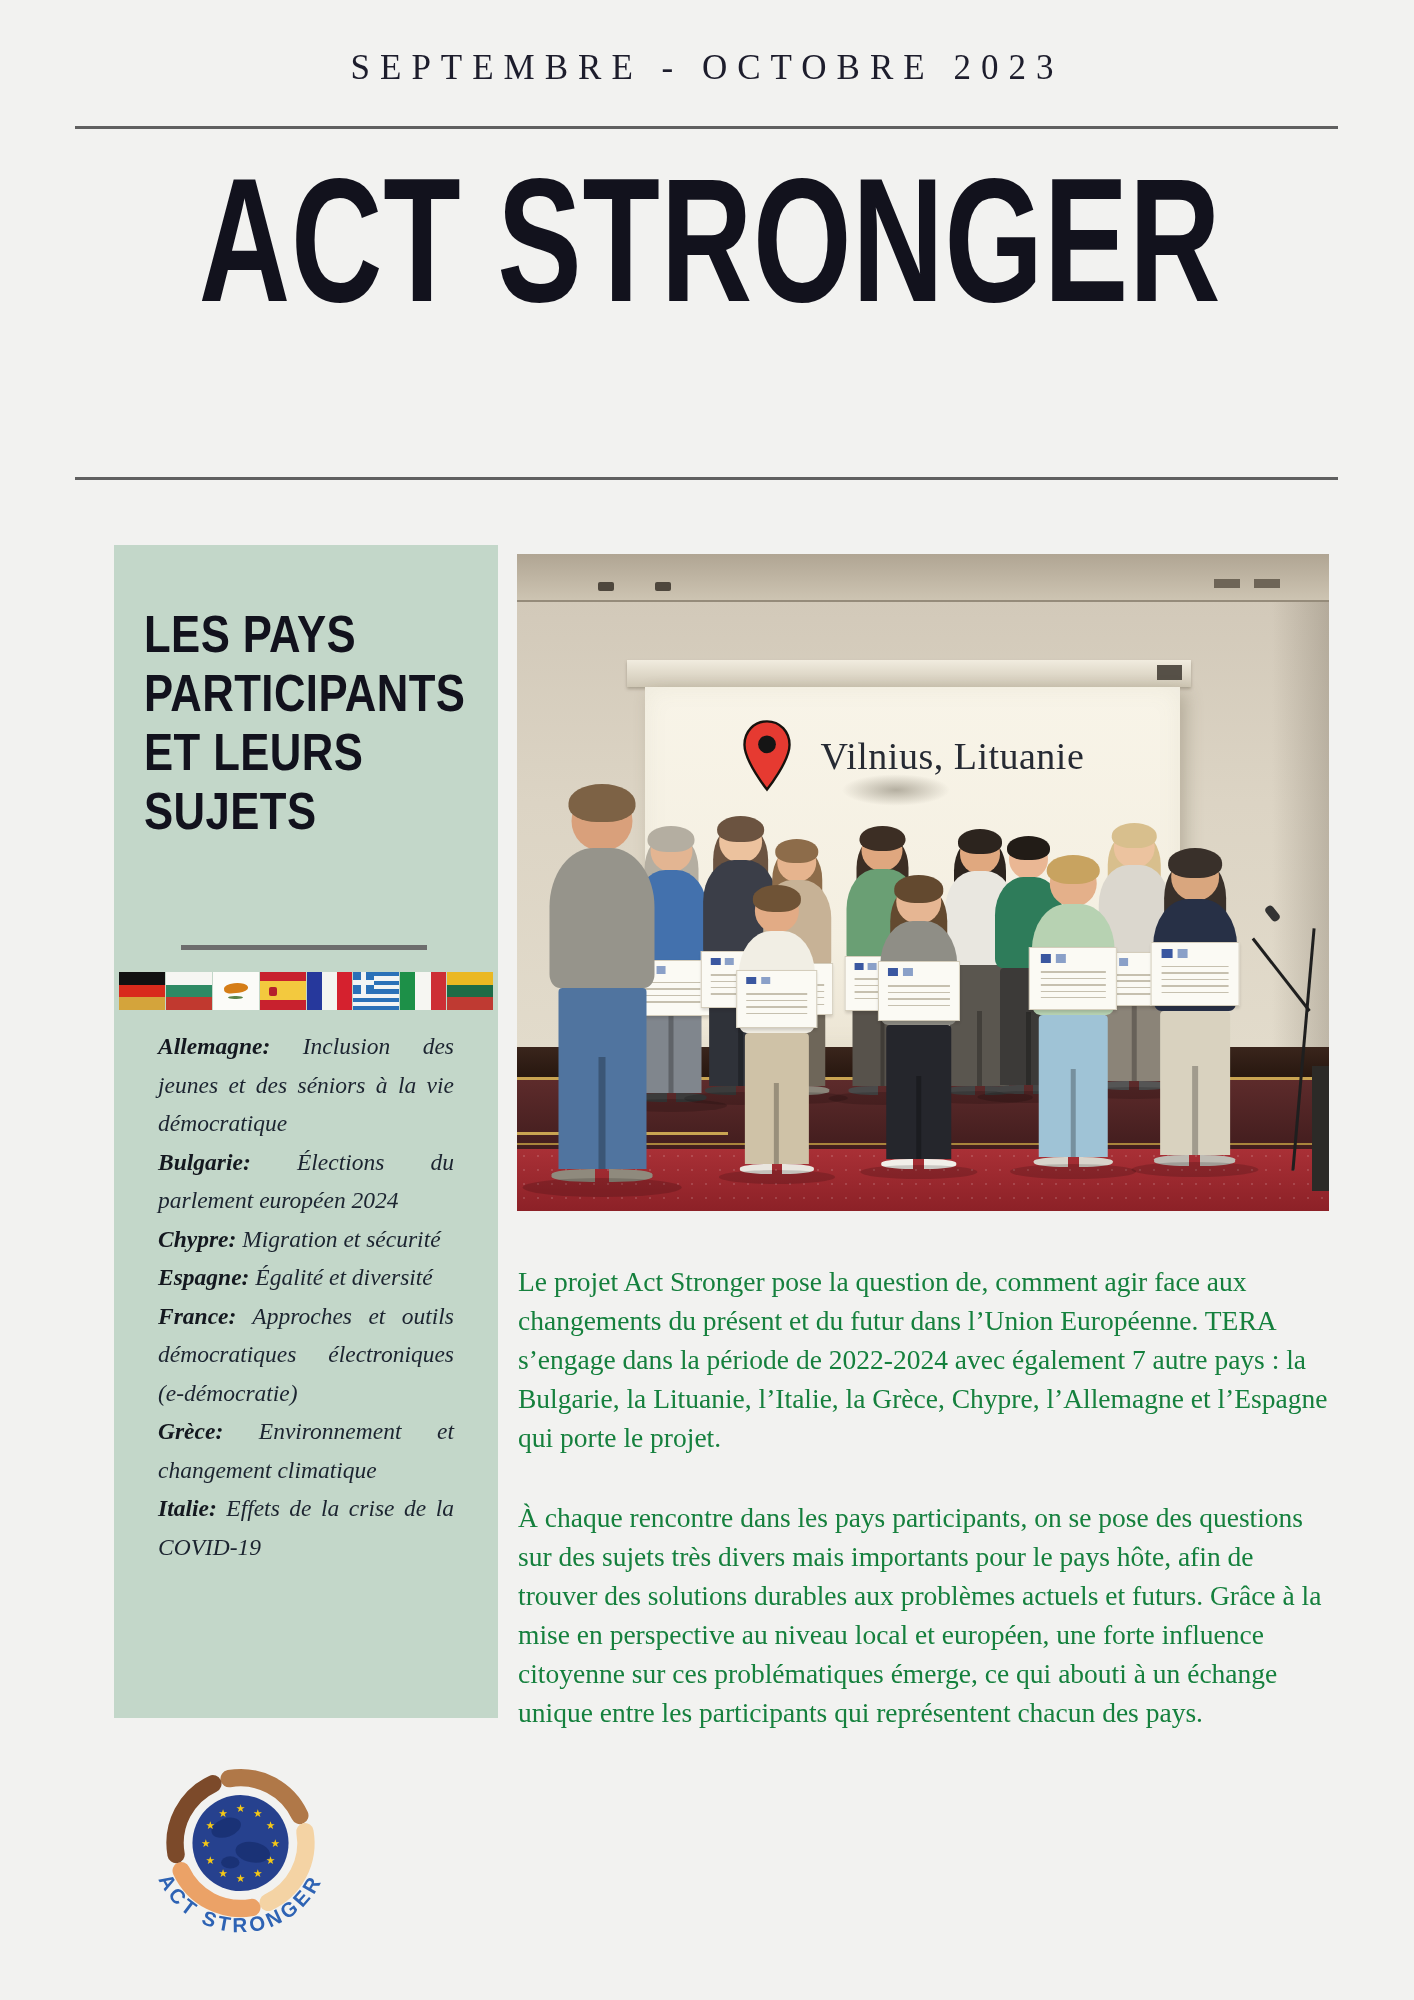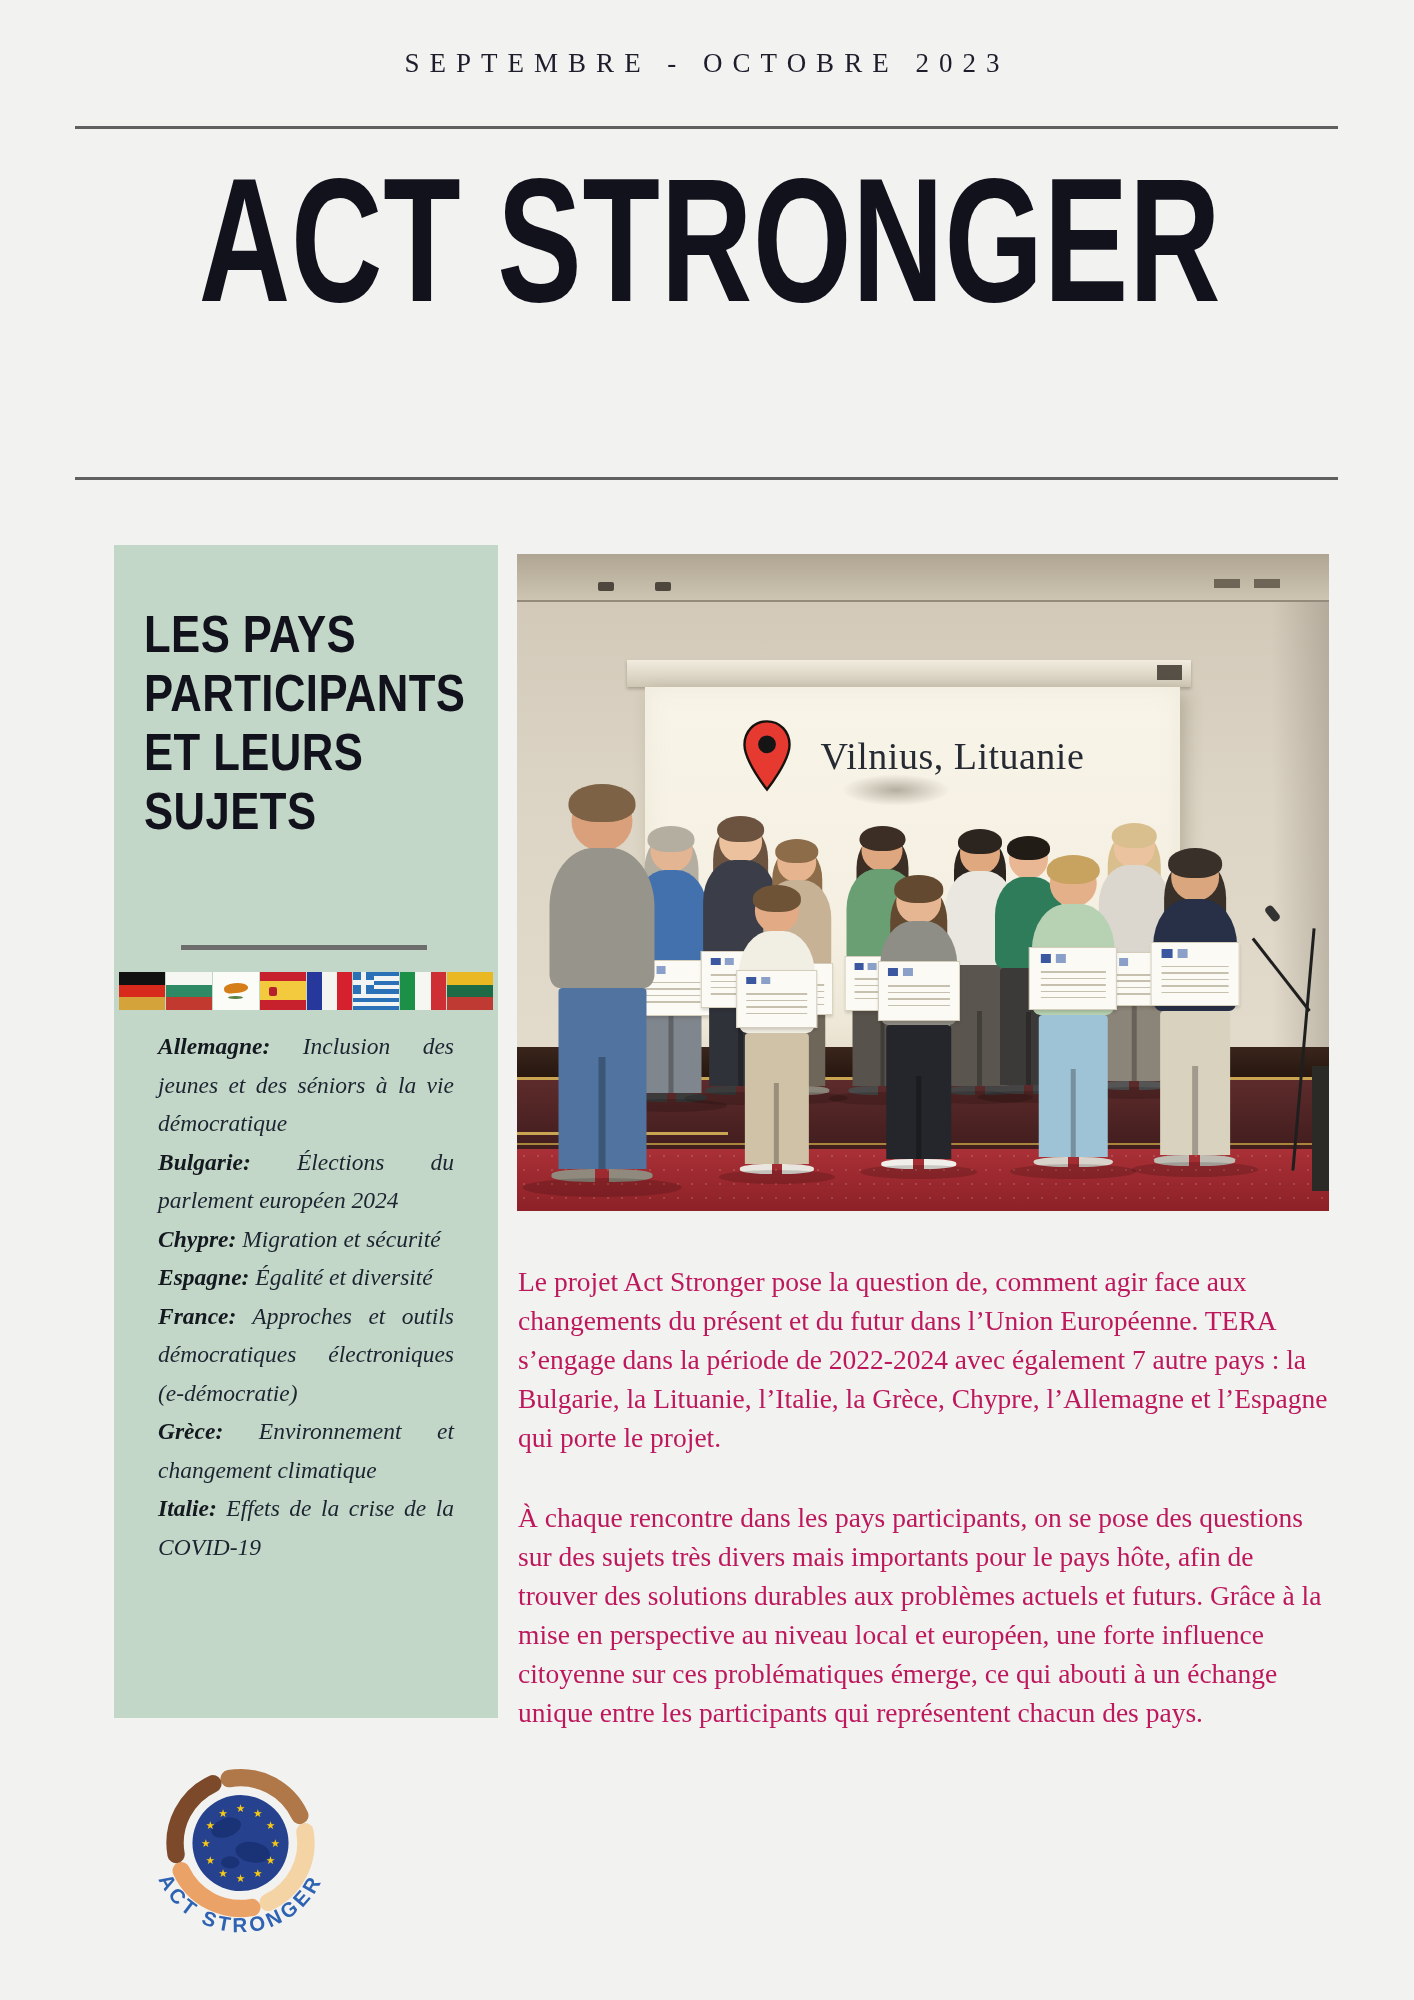--- a/index.html
+++ b/index.html
@@ -1,21 +1,21 @@
 <!DOCTYPE html>
 <html><head>
 <meta charset="utf-8">
 <style>
   html,body{margin:0;padding:0;}
   body{width:1414px;height:2000px;background:#f2f2f0;font-family:"Liberation Serif",serif;color:#15151f;}
   .page{position:relative;width:1414px;height:2000px;overflow:hidden;}
 
   
   .issue{position:absolute;top:48px;left:0;width:100%;text-align:center;
-    font-size:27px;letter-spacing:10px;color:#1d1d2c;}
+    font-size:35px;letter-spacing:10px;color:#1d1d2c;}
   .rule{position:absolute;left:75px;width:1263px;height:3px;background:#606060;}
   .rule-top{top:126px;}
   .rule-mid{top:477px;}
   .title-wrap{position:absolute;top:152px;left:0;width:100%;text-align:center;line-height:1;}
   .condensed{display:inline-block;transform:scaleX(.72);transform-origin:center;
     font-family:"Liberation Sans",sans-serif;font-weight:700;font-size:176px;
     letter-spacing:1px;color:#12121d;white-space:nowrap;}
 
   
   .sidebar{position:absolute;left:78px;top:545px;width:384px;height:1173px;background:#c3d7c9;margin-left:36px;}
@@ -98,21 +98,21 @@
   .shoes{border-radius:40%;}
   .pshadow{position:absolute;border-radius:50%;background:rgba(0,0,0,.16);}
   .cert{position:absolute;background:#fbfaf4;border:1px solid #d4cdbc;box-shadow:0 2px 3px rgba(40,30,20,.18);}
   .cert .lines{position:absolute;left:12%;right:12%;top:30%;bottom:18%;
     background:repeating-linear-gradient(180deg,transparent 0 5px,#c6c0af 5px 6.5px);}
   .cert .eu-dot{position:absolute;left:12%;top:10%;width:12%;height:14%;background:#3a57a0;}
   .cert .eu-dot2{position:absolute;left:30%;top:10%;width:12%;height:14%;background:#8aa0c8;}
 
   
   .article{position:absolute;left:518px;top:1262px;width:818px;}
-  .article p{margin:0 0 41px 0;font-size:27.5px;line-height:39px;color:#be185d;}
+  .article p{margin:0 0 41px 0;font-size:27.5px;line-height:39px;color:#15803d;}
 
   
   .logo{position:absolute;left:138px;top:1748px;width:205px;height:230px;}
 </style>
 </head>
 <body>
 
 <div class="page">
 
   <div class="issue">SEPTEMBRE - OCTOBRE 2023</div>

